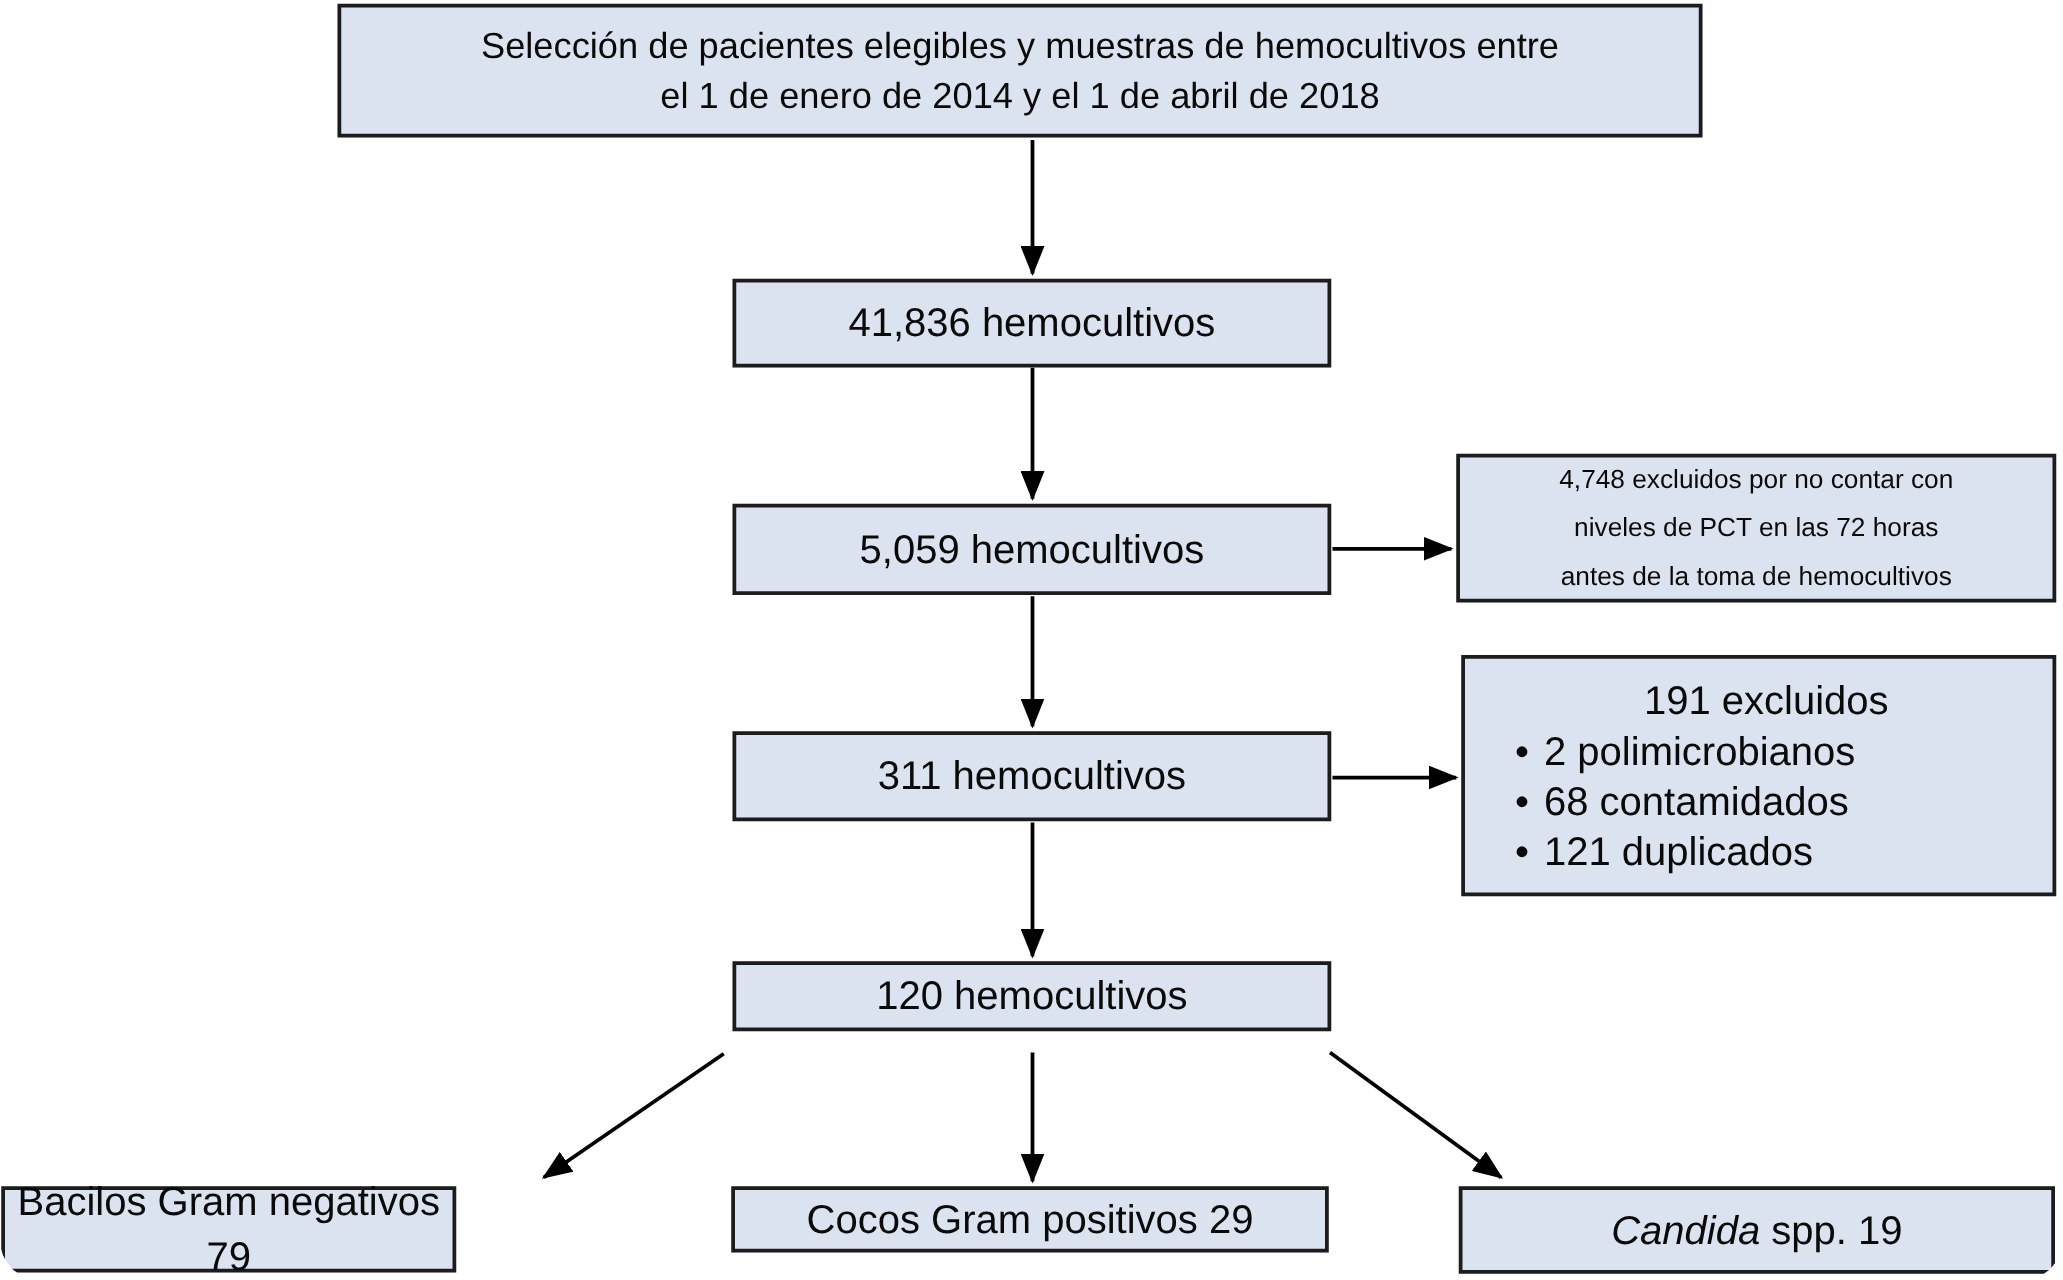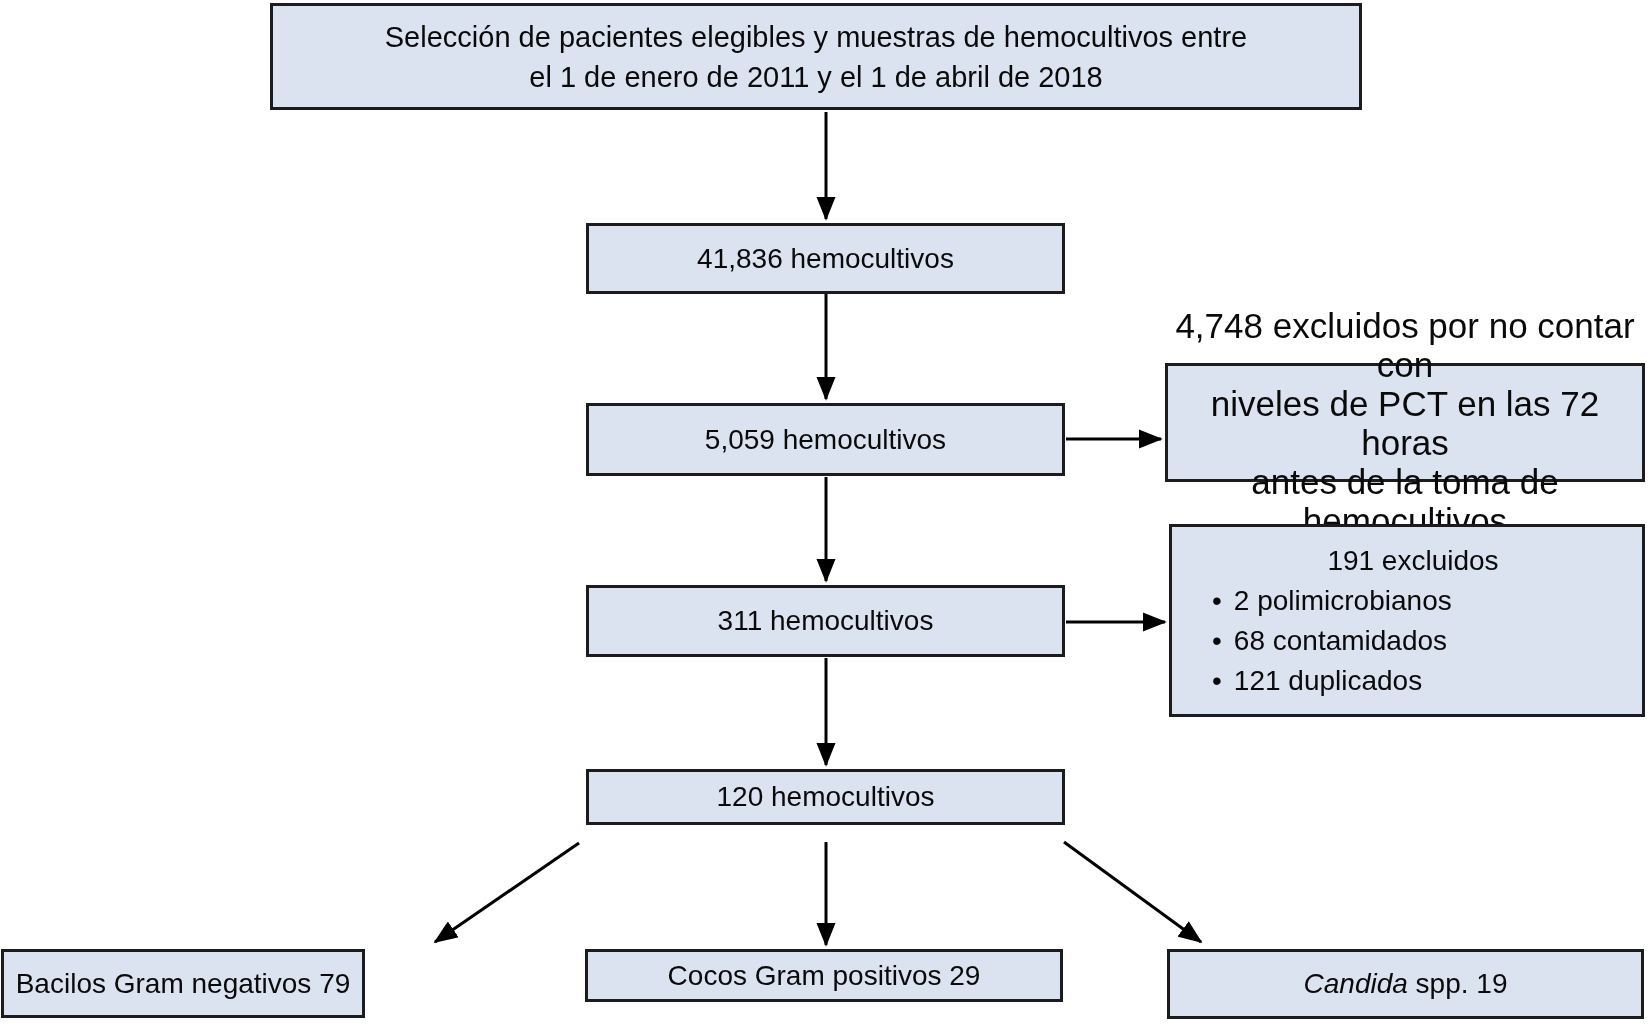--- a/index.html
+++ b/index.html
@@ -8,20 +8,21 @@
     background: var(--background, #ffffff);
   }
   #canvas {
     position: relative;
     width: 1650px;
     height: 1024px;
     background: var(--background, #ffffff);
     font-family: "Liberation Sans", sans-serif;
     color: var(--text, #0a0a0a);
     overflow: hidden;
+    border-radius: 32px;
   }
   #arrows {
     position: absolute;
     left: 0; top: 0;
     width: 1650px; height: 1024px;
     pointer-events: none;
   }
   #arrows line {
     stroke: var(--arrow, #000);
     stroke-width: 3;
@@ -31,29 +32,29 @@
   .node {
     position: absolute;
     box-sizing: border-box;
     background: var(--box_fill, #dce3f0);
     border: 3px solid var(--box_border, #1c1c1c);
     display: flex;
     flex-direction: column;
     align-items: center;
     justify-content: center;
     text-align: center;
-    font-size: 28px;
+    font-size: 32px;
     line-height: 1.35;
   }
   .node.title-box   { left: 270px;  top: 3px;   width: 1092px; height: 107px; font-size: 29px; line-height: 40px; }
   .node.step1-box   { left: 586px;  top: 223px; width: 479px;  height: 71px; }
   .node.step2-box   { left: 586px;  top: 403px; width: 479px;  height: 73px; }
   .node.step3-box   { left: 586px;  top: 585px; width: 479px;  height: 72px; }
   .node.step4-box   { left: 586px;  top: 769px; width: 479px;  height: 56px; }
-  .node.excl1-box   { left: 1165px; top: 363px; width: 480px;  height: 119px; font-size: 35px; line-height: 39px; }
+  .node.excl1-box   { left: 1165px; top: 363px; width: 480px;  height: 119px; font-size: 21px; line-height: 39px; }
   .node.excl2-box   { left: 1169px; top: 524px; width: 476px;  height: 193px; align-items: stretch; padding: 10px 28px 10px 40px; }
   .node.out1-box    { left: 1px;    top: 949px; width: 364px;  height: 69px; }
   .node.out2-box    { left: 585px;  top: 949px; width: 478px;  height: 53px; }
   .node.out3-box    { left: 1167px; top: 949px; width: 477px;  height: 70px; display: block; line-height: 64px; }
 
   .excl2-heading { text-align: center; line-height: 41px; }
   .bullet-row {
     display: flex;
     align-items: baseline;
     text-align: left;
@@ -79,21 +80,21 @@
     <line x1="826" y1="658" x2="826" y2="765" marker-end="url(#ah)"></line>
     <line x1="826" y1="842" x2="826" y2="945" marker-end="url(#ah)"></line>
     <line x1="1066" y1="439" x2="1161" y2="439" marker-end="url(#ah)"></line>
     <line x1="1066" y1="622" x2="1165" y2="622" marker-end="url(#ah)"></line>
     <line x1="579" y1="843" x2="435" y2="942" marker-end="url(#ah)"></line>
     <line x1="1064" y1="842" x2="1201" y2="942" marker-end="url(#ah)"></line>
   </svg>
 
   <div class="node title-box">
     <div>Selección de pacientes elegibles y muestras de hemocultivos entre</div>
-    <div>el 1 de enero de 2011 y el 1 de abril de 2018</div>
+    <div>el 1 de enero de 2014 y el 1 de abril de 2018</div>
   </div>
 
   <div class="node step1-box">
     <div>41,836 hemocultivos</div>
   </div>
 
   <div class="node step2-box">
     <div>5,059 hemocultivos</div>
   </div>
 

